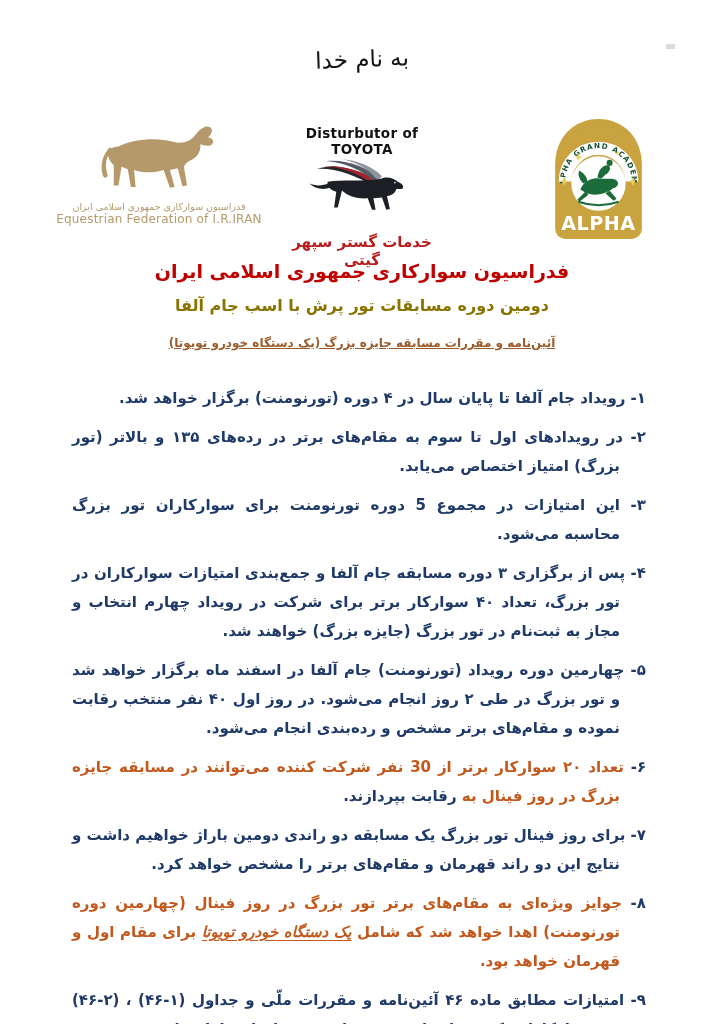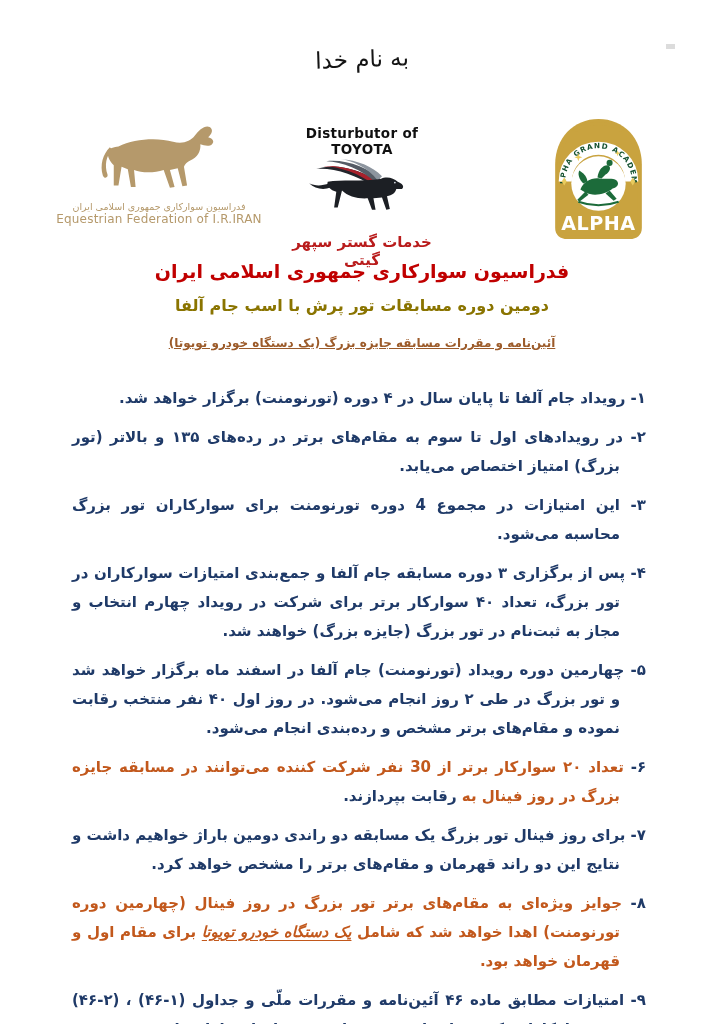--- a/index.html
+++ b/index.html
@@ -110,21 +110,21 @@
 
   <div class="title-block">
     <div class="title-main">فدراسیون سوارکاری جمهوری اسلامی ایران</div>
     <div class="title-sub1">دومین دوره مسابقات تور پرش با اسب جام آلفا</div>
     <div class="title-sub2">آئین‌نامه و مقررات مسابقه جایزه بزرگ (یک دستگاه خودرو تویوتا)</div>
   </div>
 
   <div class="rules" id="rules">
       <div class="rule"><span class="rule-num">۱- </span><span class="part-navy">رویداد جام آلفا تا پایان سال در ۴ دوره (تورنومنت) برگزار خواهد شد.</span></div>
       <div class="rule"><span class="rule-num">۲- </span><span class="part-navy">در رویدادهای اول تا سوم به مقام‌های برتر در رده‌های ۱۳۵ و بالاتر (تور بزرگ) امتیاز اختصاص می‌یابد.</span></div>
-      <div class="rule"><span class="rule-num">۳- </span><span class="part-navy">این امتیازات در مجموع 4 دوره تورنومنت برای سوارکاران تور بزرگ محاسبه می‌شود.</span></div>
+      <div class="rule"><span class="rule-num">۳- </span><span class="part-navy">این امتیازات در مجموع 5 دوره تورنومنت برای سوارکاران تور بزرگ محاسبه می‌شود.</span></div>
       <div class="rule"><span class="rule-num">۴- </span><span class="part-navy">پس از برگزاری ۳ دوره مسابقه جام آلفا و جمع‌بندی امتیازات سوارکاران در تور بزرگ، تعداد ۴۰ سوارکار برتر برای شرکت در رویداد چهارم انتخاب و مجاز به ثبت‌نام در تور بزرگ (جایزه بزرگ) خواهند شد.</span></div>
       <div class="rule"><span class="rule-num">۵- </span><span class="part-navy">چهارمین دوره رویداد (تورنومنت) جام آلفا در اسفند ماه برگزار خواهد شد و تور بزرگ در طی ۲ روز انجام می‌شود. در روز اول ۴۰ نفر منتخب رقابت نموده و مقام‌های برتر مشخص و رده‌بندی انجام می‌شود.</span></div>
       <div class="rule"><span class="rule-num">۶- </span><span class="part-orange">تعداد ۲۰ سوارکار برتر از 30 نفر شرکت کننده می‌توانند در مسابقه جایزه بزرگ در روز فینال به</span><span class="part-navy"> رقابت بپردازند.</span></div>
       <div class="rule"><span class="rule-num">۷- </span><span class="part-navy">برای روز فینال تور بزرگ یک مسابقه دو راندی دومین باراژ خواهیم داشت و نتایج این دو راند قهرمان و مقام‌های برتر را مشخص خواهد کرد.</span></div>
       <div class="rule"><span class="rule-num">۸- </span><span class="part-orange">جوایز ویژه‌ای به مقام‌های برتر تور بزرگ در روز فینال (چهارمین دوره تورنومنت) اهدا خواهد شد که شامل </span><span class="part-orange u">یک دستگاه خودرو تویوتا</span><span class="part-orange"> برای مقام اول و قهرمان خواهد بود.</span></div>
       <div class="rule"><span class="rule-num">۹- </span><span class="part-navy">امتیازات مطابق ماده ۴۶ آئین‌نامه و مقررات ملّی و جداول (۱-۴۶) ، (۲-۴۶) به سوارکاران که مقام‌های برتر را در مسابقات اول تا سوم بدست آورده‌اند، تعلق می‌گیرد.</span></div>
     </div>
 
 </div>
 

